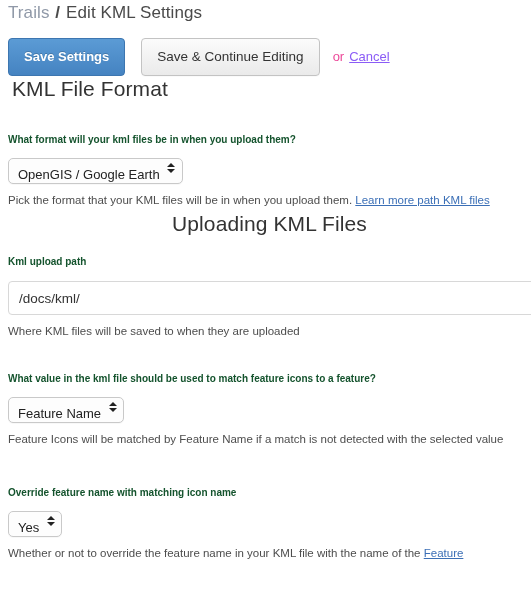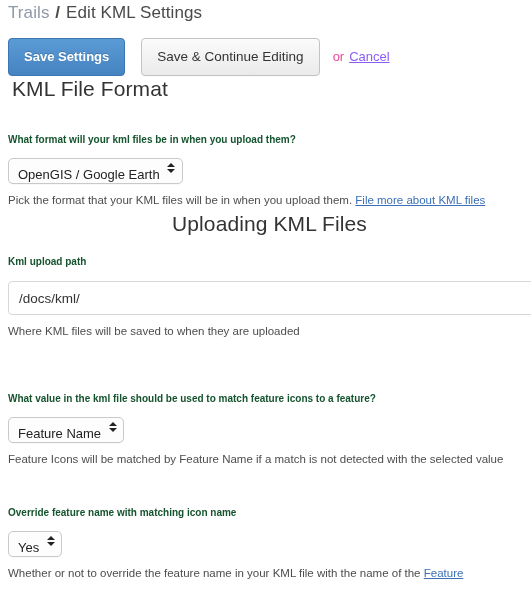--- a/index.html
+++ b/index.html
@@ -183,21 +183,21 @@
     font-family: "Liberation Sans", sans-serif;
     font-size: 13.5px;
     color: #333333;
     padding: 0 10px;
     outline: none;
   }
   .text-input::placeholder { color: #a8a8a8; }
 
   .mt-format-q   { margin-top: 31px; }
   .mt-upload-q   { margin-top: 18px; }
-  .mt-match-q    { margin-top: 52px; }
+  .mt-match-q    { margin-top: 32px; }
   .mt-override-q { margin-top: 38px; }
 </style>
 </head>
 <body>
 
 <div class="page">
 
   <div class="breadcrumb">
     <span class="crumb-link">Trails</span>
     <span class="crumb-sep">/</span>
@@ -219,21 +219,21 @@
     <div class="select-wrap">
       <span class="select-value">OpenGIS / Google Earth</span>
       <span class="select-arrows">
         <span class="tri up"></span>
         <span class="tri down"></span>
       </span>
     </div>
 
     <div class="help-text">
       <span>Pick the format that your KML files will be in when you upload them.</span>
-      <span class="help-link">File more about KML files</span>
+      <span class="help-link">Learn more path KML files</span>
     </div>
   </div>
 
   <h2 class="section-title sec-uploading">Uploading KML Files</h2>
 
   <div class="field mt-upload-q">
     <div class="field-label">Kml upload path</div>
     <input class="text-input" type="text" value="/docs/kml/" style="">
     <div class="help-text">Where KML files will be saved to when they are uploaded</div>
   </div>

